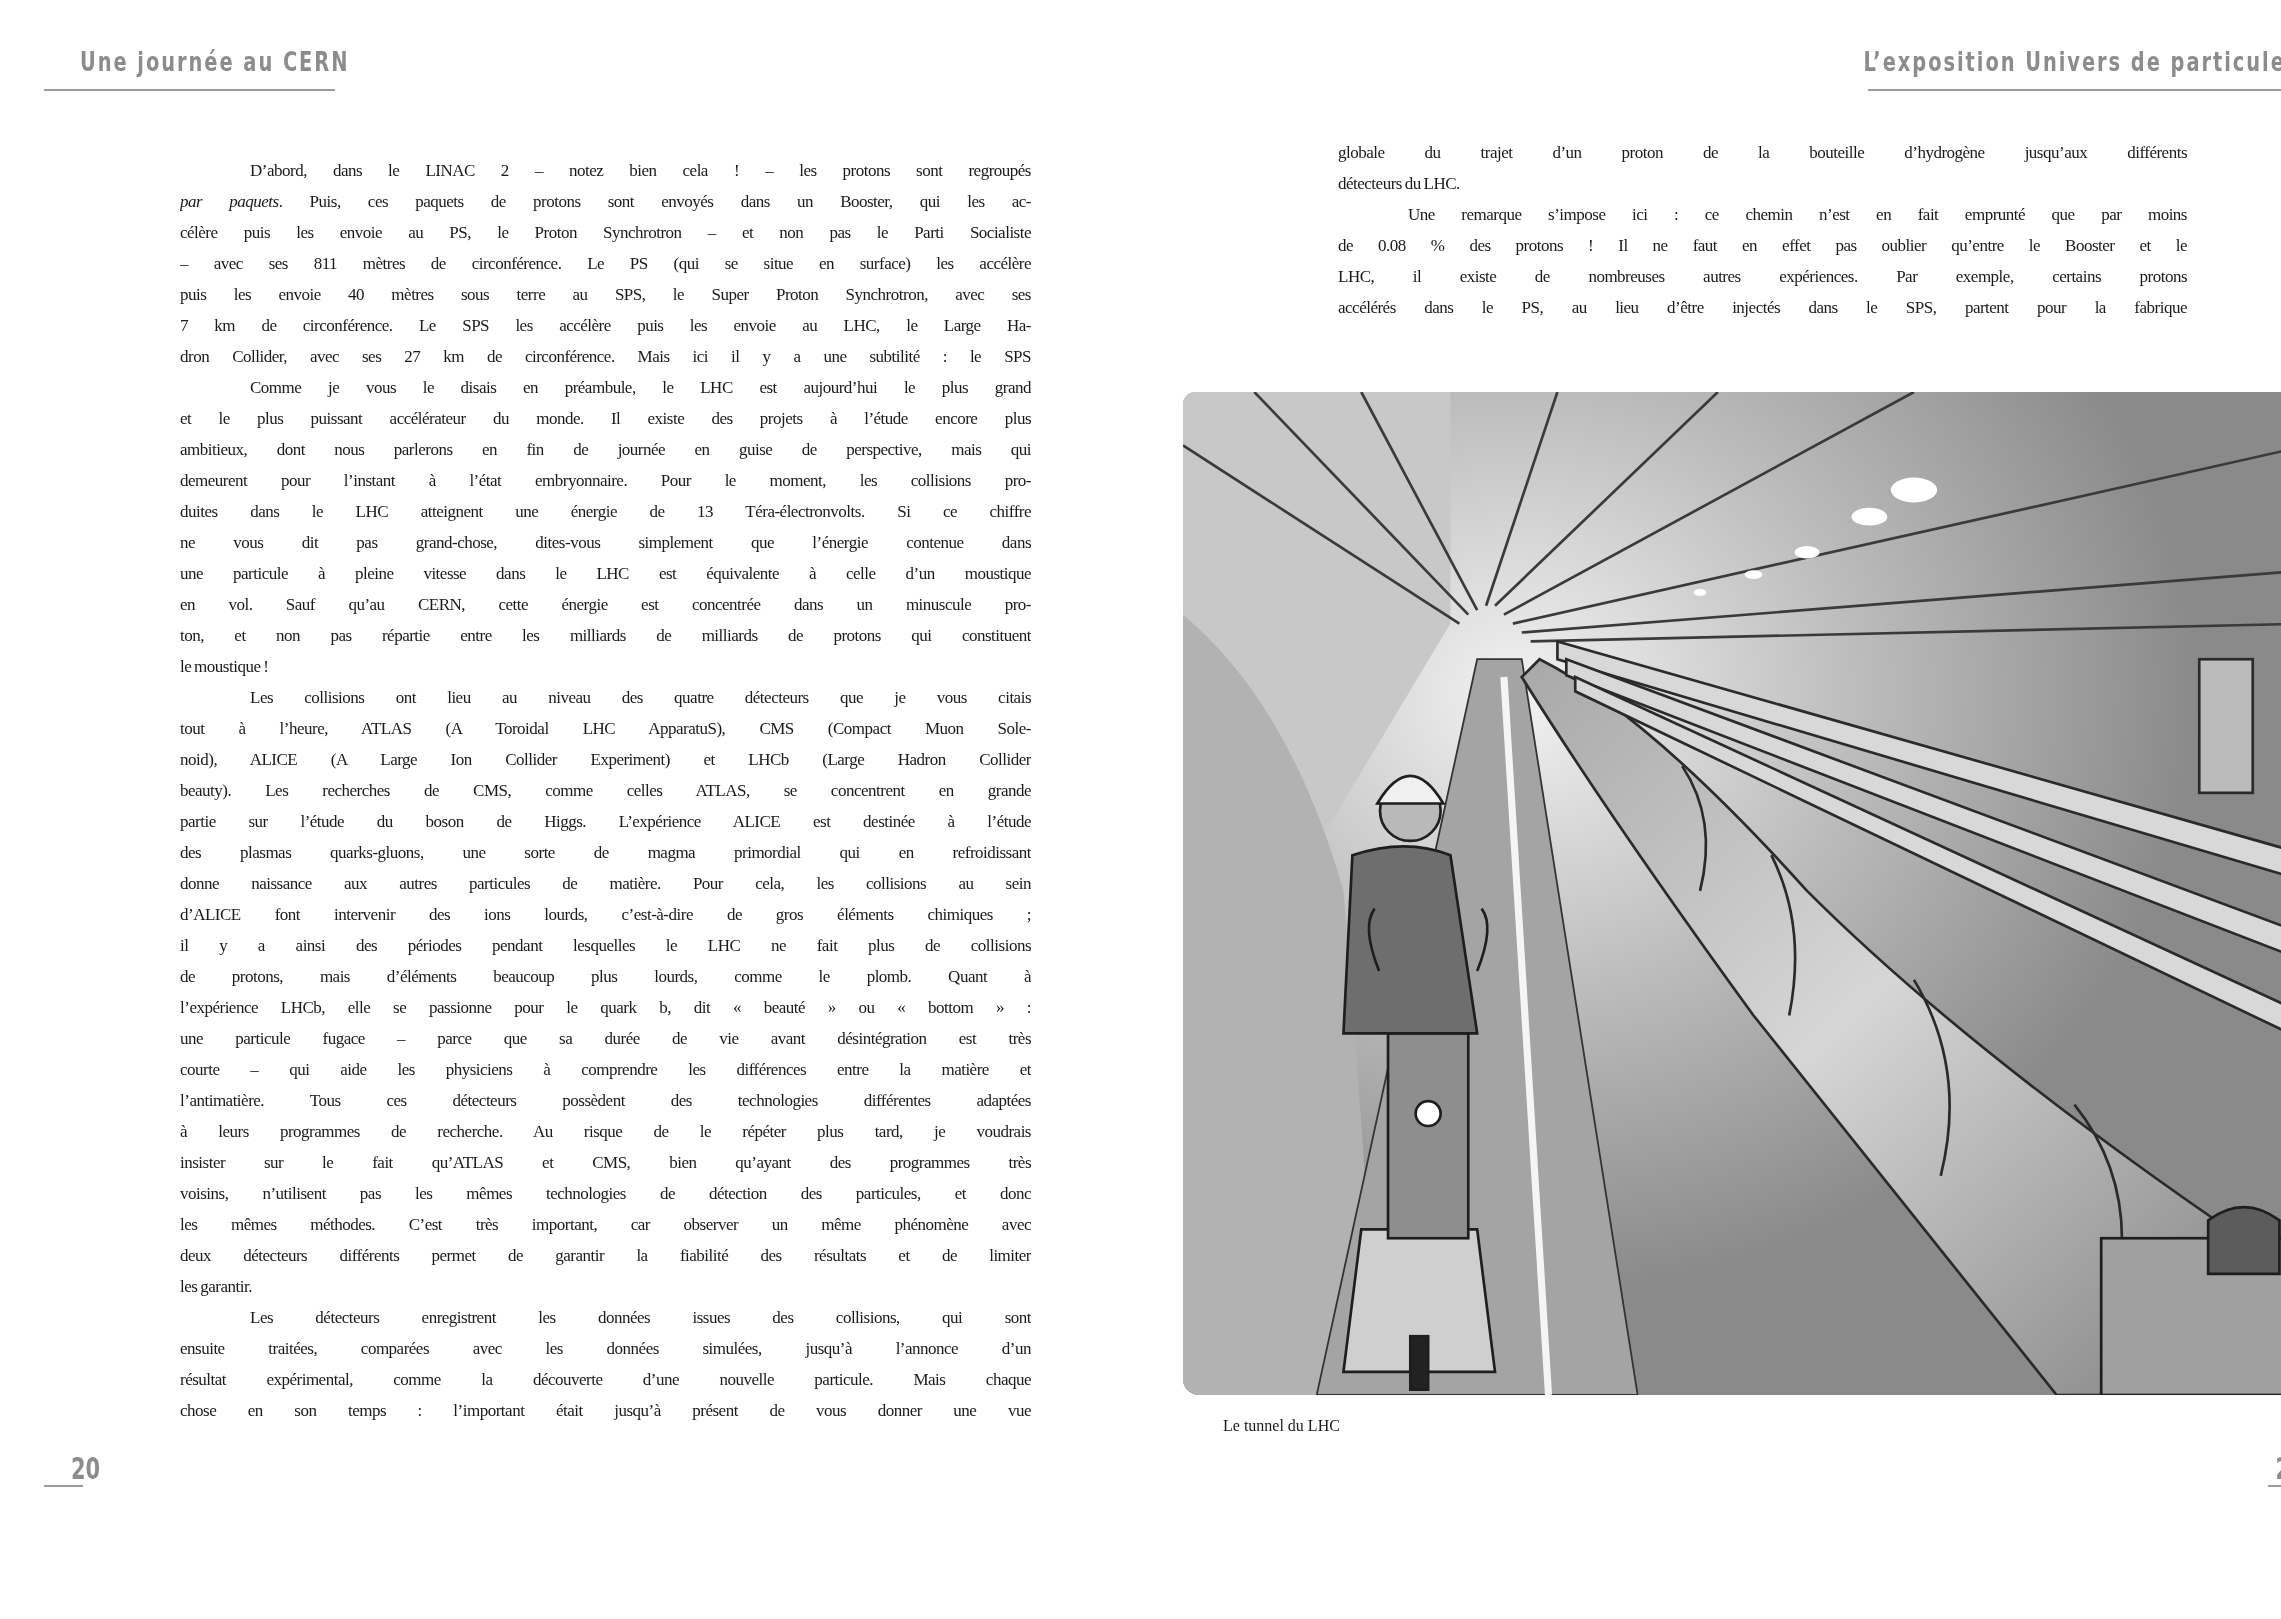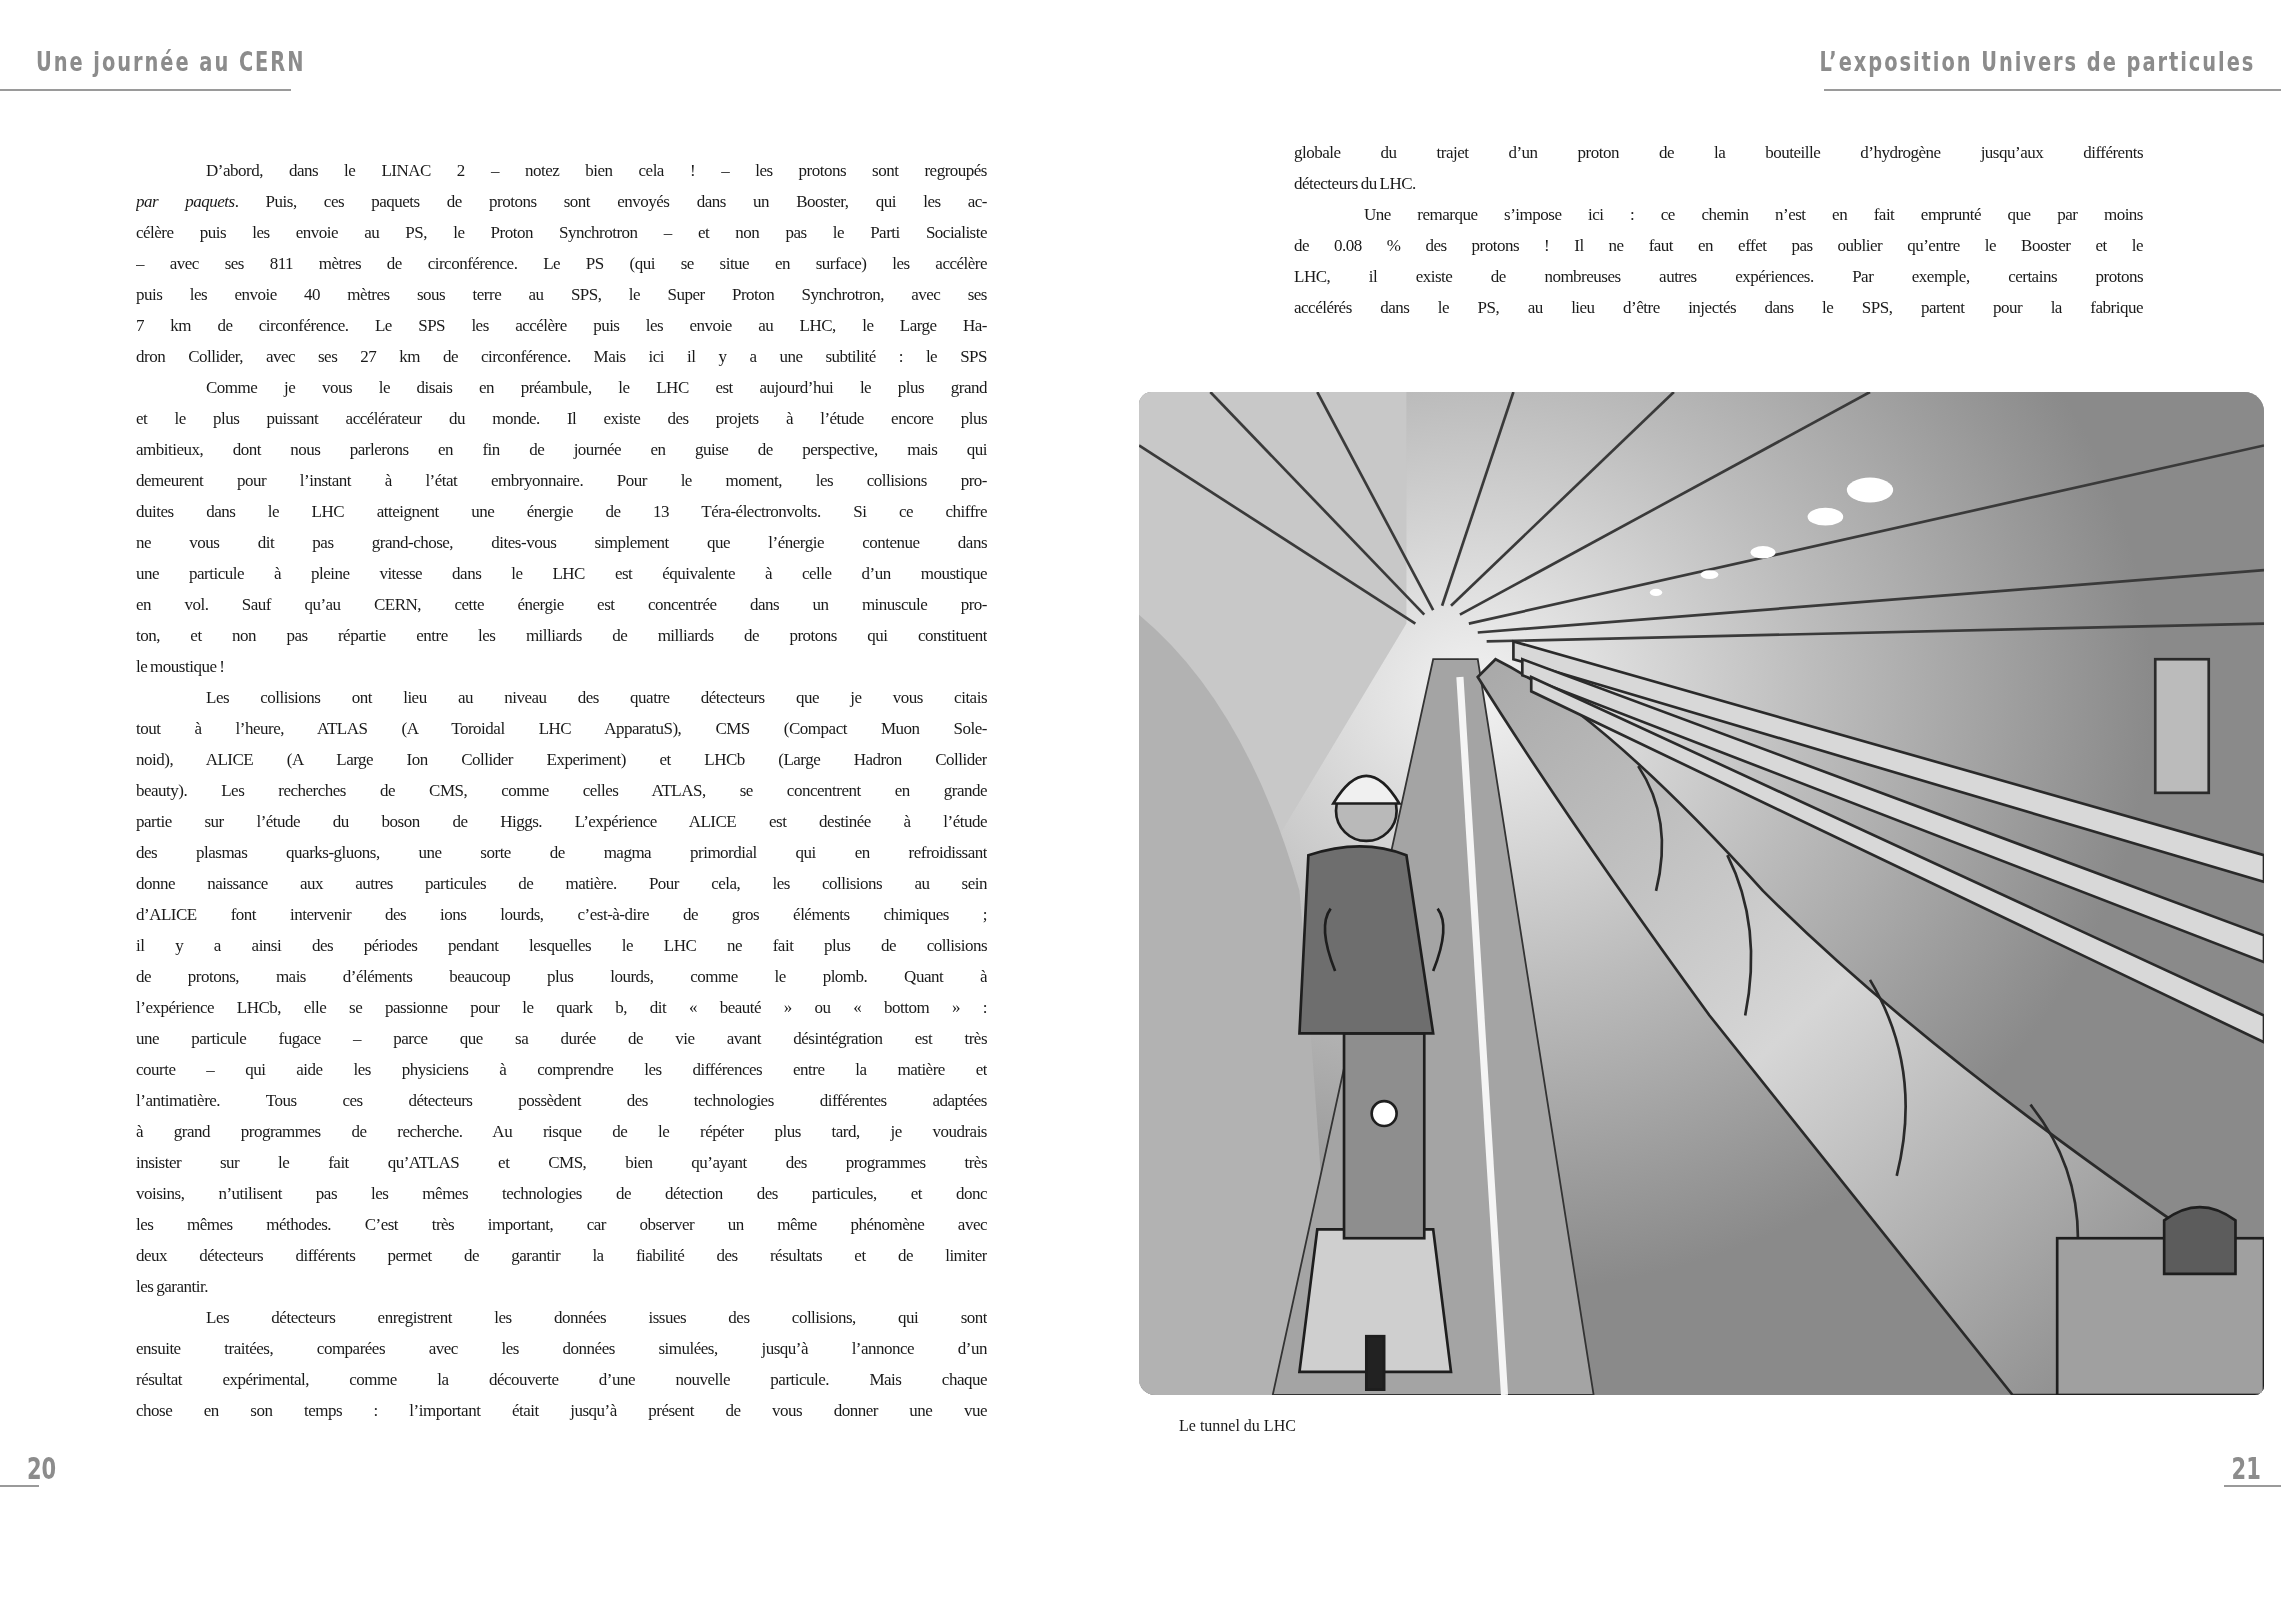--- a/index.html
+++ b/index.html
@@ -1,17 +1,17 @@
 <!DOCTYPE html>
 <html style="font-size:14.3px"><head>
 <meta charset="utf-8">
 <style>
   html, body { margin:0; padding:0; background:#ffffff; }
   body { width:2281px; height:1619px; position:relative; overflow:hidden; font-family:"Liberation Serif", serif; color:#1a1a1a; }
-  .page { position:absolute; top:0; height:1281px; }
+  .page { position:absolute; top:0; height:1281px;margin-left:44px; }
   .page.left { left:0; width:1141px; }
   .page.right { left:1141px; width:1141px; }
   .run-head { position:absolute; top:46px; font-family:"DejaVu Sans", sans-serif; font-weight:bold; color:#8c8c8c; font-size:27px; letter-spacing:2.7px; transform:scaleX(0.72); white-space:nowrap; }
   .run-head.l { left:36px; transform-origin:left center; }
   .run-head.r { right:27px; transform-origin:right center; }
   .head-rule { position:absolute; top:89px; height:1.8px; background:#9a9a9a; }
   .head-rule.l { left:0; width:291px; }
   .head-rule.r { left:683px; width:457px; }
   .folio { position:absolute; top:1451px; font-family:"DejaVu Sans", sans-serif; font-weight:bold; color:#8c8c8c; font-size:30px; transform:scaleX(0.7); }
   .folio.l { left:27px; transform-origin:left center; }
@@ -61,21 +61,21 @@
       <div class="line">partie sur l’étude du boson de Higgs. L’expérience ALICE est destinée à l’étude</div>
       <div class="line">des plasmas quarks-gluons, une sorte de magma primordial qui en refroidissant</div>
       <div class="line">donne naissance aux autres particules de matière. Pour cela, les collisions au sein</div>
       <div class="line">d’ALICE font intervenir des ions lourds, c’est-à-dire de gros éléments chimiques ;</div>
       <div class="line">il y a ainsi des périodes pendant lesquelles le LHC ne fait plus de collisions</div>
       <div class="line">de protons, mais d’éléments beaucoup plus lourds, comme le plomb. Quant à</div>
       <div class="line">l’expérience LHCb, elle se passionne pour le quark b, dit « beauté » ou « bottom » :</div>
       <div class="line">une particule fugace – parce que sa durée de vie avant désintégration est très</div>
       <div class="line">courte – qui aide les physiciens à comprendre les différences entre la matière et</div>
       <div class="line">l’antimatière. Tous ces détecteurs possèdent des technologies différentes adaptées</div>
-      <div class="line">à grand programmes de recherche. Au risque de le répéter plus tard, je voudrais</div>
+      <div class="line">à leurs programmes de recherche. Au risque de le répéter plus tard, je voudrais</div>
       <div class="line">insister sur le fait qu’ATLAS et CMS, bien qu’ayant des programmes très</div>
       <div class="line">voisins, n’utilisent pas les mêmes technologies de détection des particules, et donc</div>
       <div class="line">les mêmes méthodes. C’est très important, car observer un même phénomène avec</div>
       <div class="line">deux détecteurs différents permet de garantir la fiabilité des résultats et de limiter</div>
       <div class="line last">les garantir.</div>
       <div class="line indent">Les détecteurs enregistrent les données issues des collisions, qui sont</div>
       <div class="line">ensuite traitées, comparées avec les données simulées, jusqu’à l’annonce d’un</div>
       <div class="line">résultat expérimental, comme la découverte d’une nouvelle particule. Mais chaque</div>
       <div class="line">chose en son temps : l’important était jusqu’à présent de vous donner une vue</div>
     </div>

